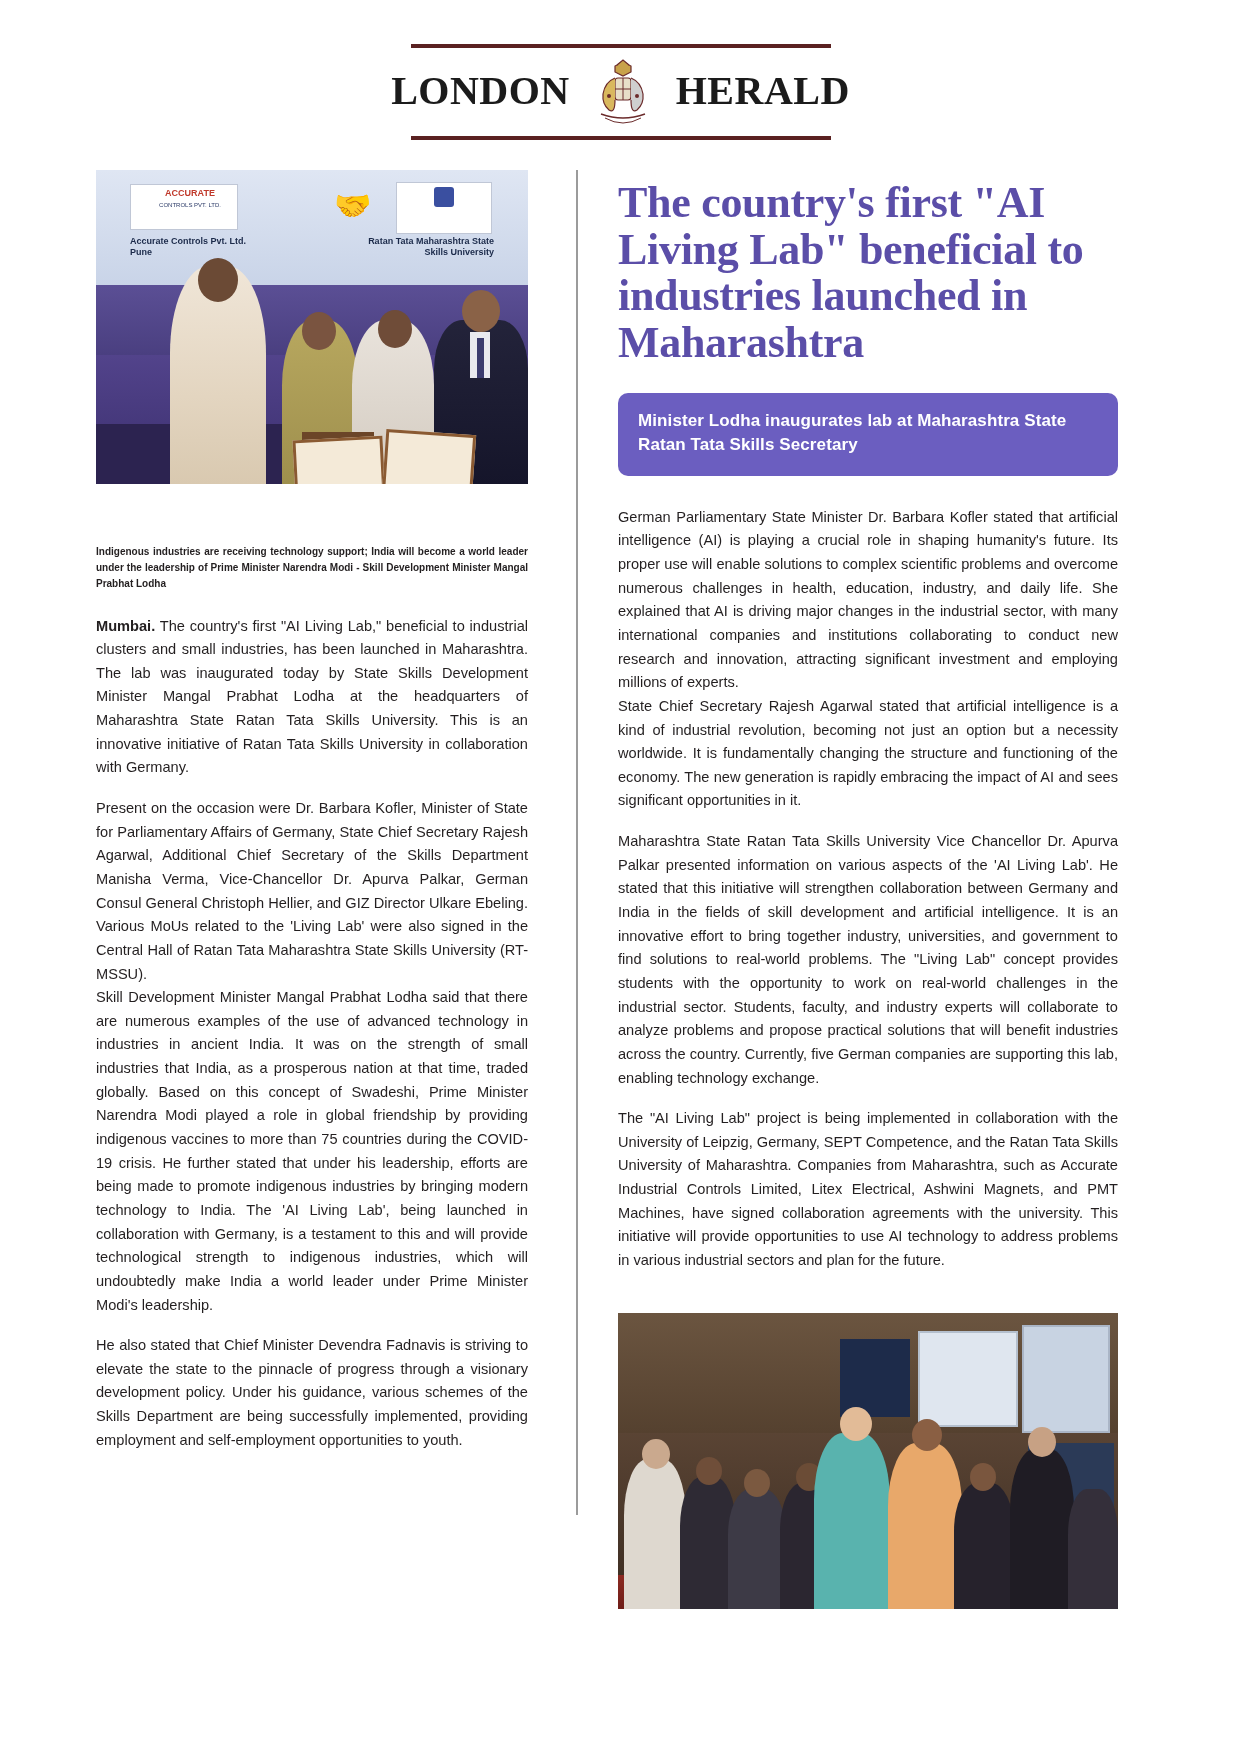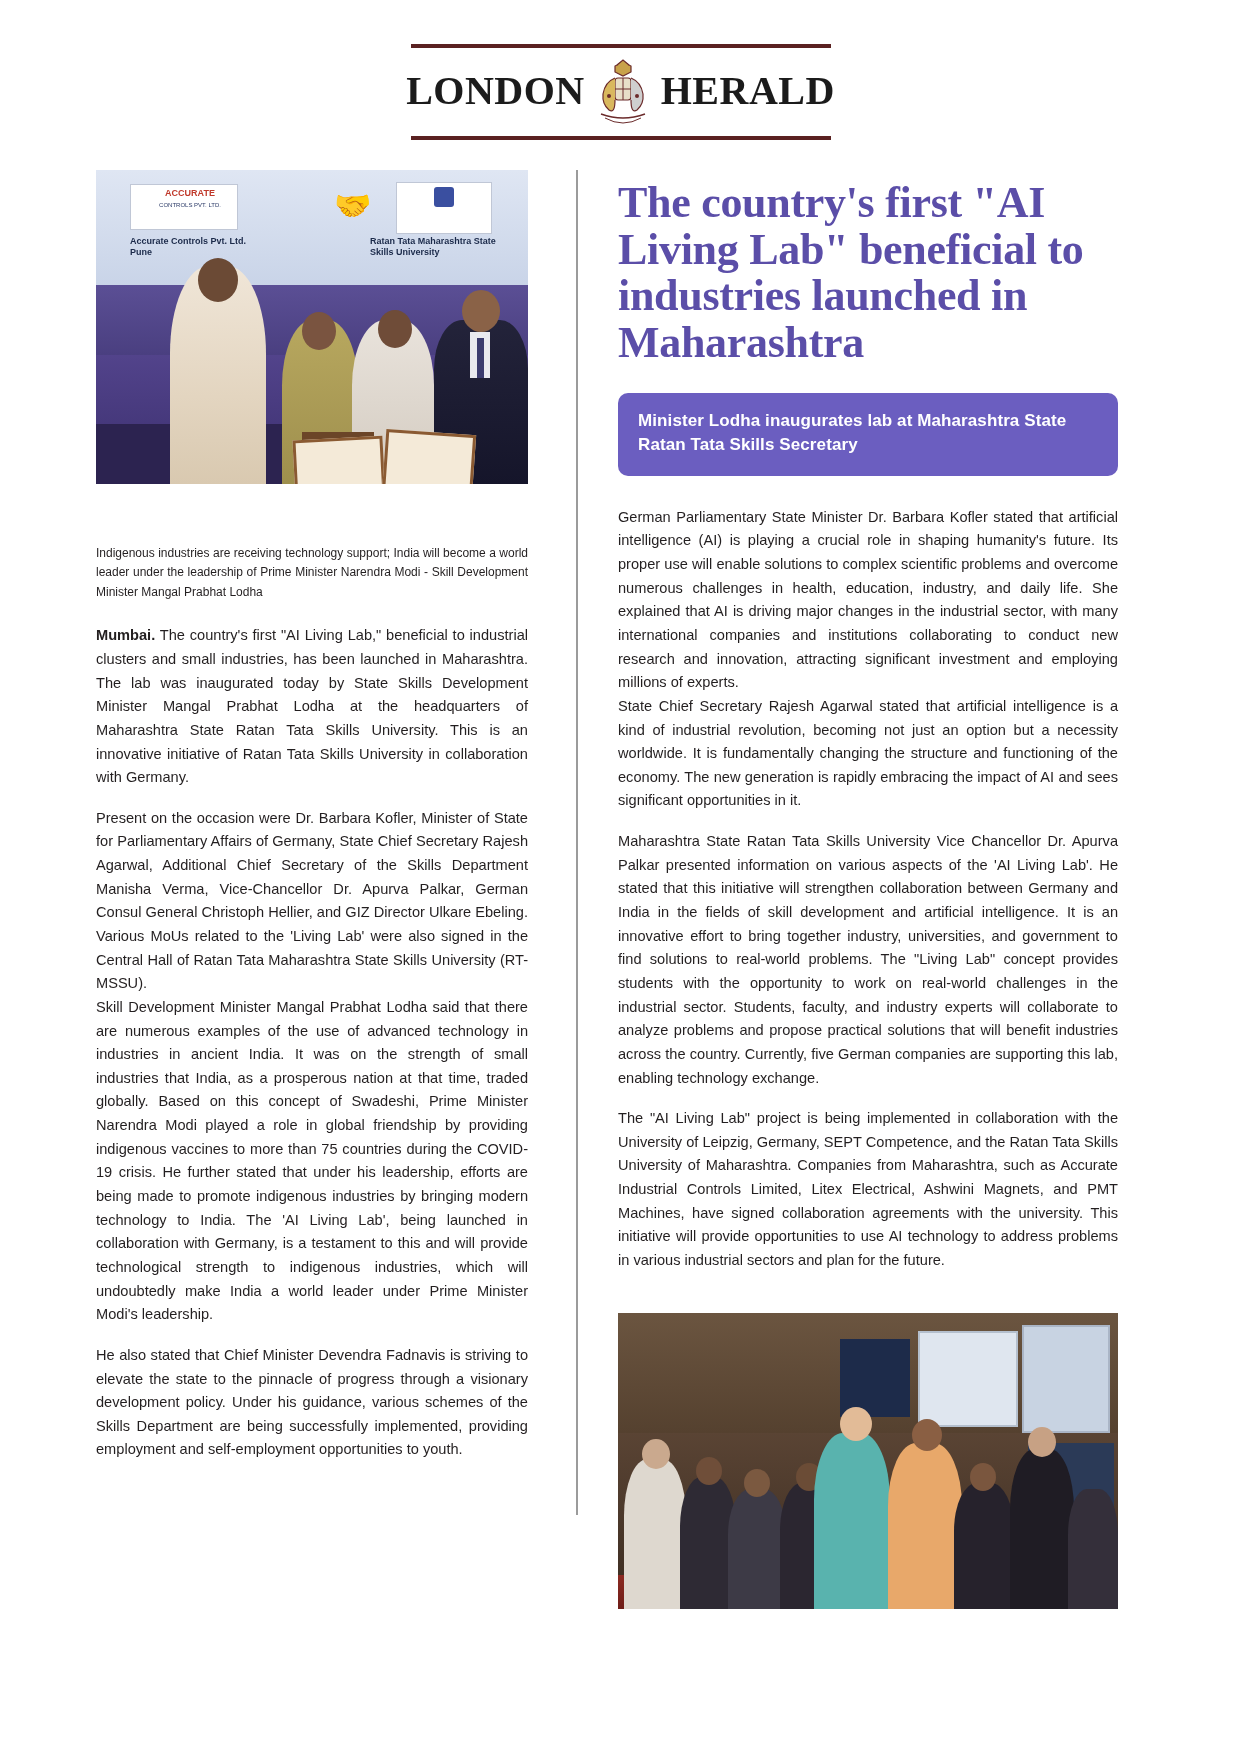--- a/index.html
+++ b/index.html
@@ -27,21 +27,21 @@
     height: 4px;
     background: #5a2121;
     width: 100%;
   }
   .masthead .rule.top { margin-bottom: 8px; }
   .masthead .rule.bottom { margin-top: 6px; }
   .masthead-row {
     display: flex;
     align-items: center;
     justify-content: center;
-    gap: 6px;
+    gap: 21px;
   }
   .masthead-word {
     font-family: "Liberation Serif", serif;
     font-weight: bold;
     font-size: 40px;
     letter-spacing: 0.5px;
     color: #1b1b1b;
     line-height: 1;
     padding-bottom: 4px;
   }
@@ -127,21 +127,21 @@
     box-sizing: border-box; line-height: 1.1;
   }
   .p1-logo2:before{
     content:""; position:absolute; left:50%; top:4px; margin-left:-10px;
     width:20px; height:20px; background:#3a4fa0; border-radius:3px;
   }
   .p1-txt1, .p1-txt2 {
     position: absolute; color:#1b2a4a; font-size:9px; font-weight:bold; line-height:1.25;
   }
   .p1-txt1 { left: 34px; top: 66px; width: 140px; text-align:left;}
-  .p1-txt2 { left: 274px; top: 66px; width: 150px; text-align:left;}
+  .p1-txt2 { left: 248px; top: 66px; width: 150px; text-align:right;}
   .p1-stage {
     position:absolute; left:0; top:115px; width:100%; height:70px;
     background: linear-gradient(180deg,#5b4f95 0%, #4a3f80 100%);
   }
   .p1-floor {
     position:absolute; left:0; bottom:0; width:100%; height:60px;
     background:#2c2350;
   }
   .p1-person {
     position:absolute; border-radius: 40% 40% 0 0;
@@ -197,23 +197,23 @@
   
   p.body {
     font-size: 14.6px;
     line-height: 1.62;
     text-align: justify;
     margin: 0 0 17px 0;
     color: #231f20;
   }
   p.body.tight { margin-bottom: 0; }
   .lead-bold {
-    font-size: 12px;
+    font-size: 10px;
     line-height: 1.62;
-    font-weight: normal;
+    font-weight: bold;
     text-align: justify;
     margin: 0 0 22px 0;
   }
   .dateline { font-weight: bold; margin-top: 45px; }
 </style>
 </head>
 <body>
 
 <div class="masthead">
   <div class="rule top"></div>

